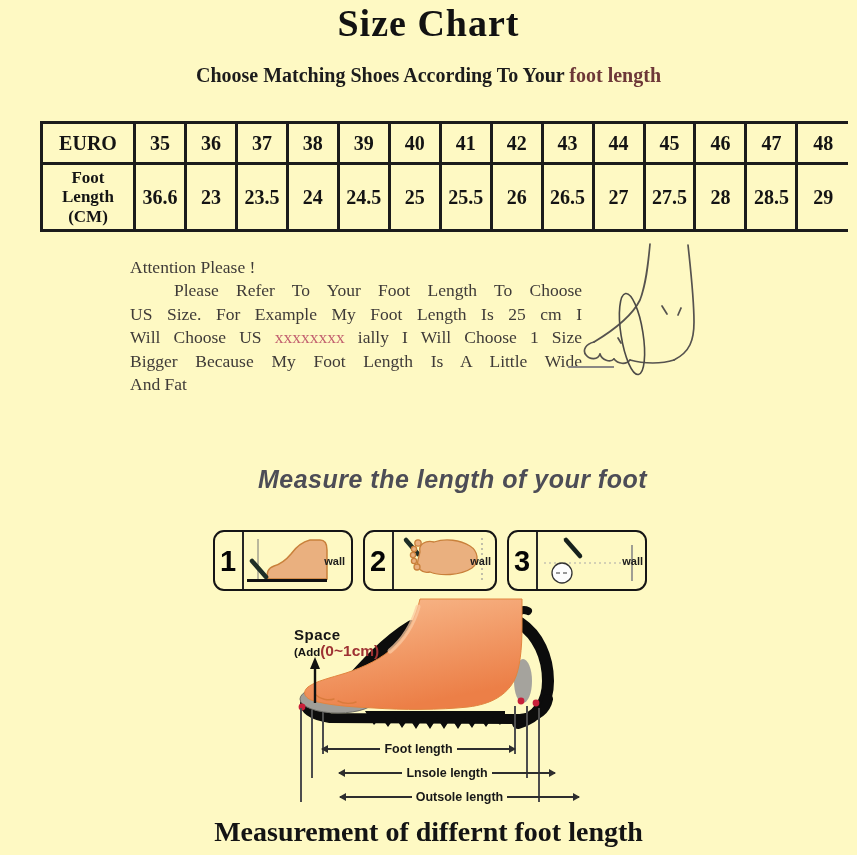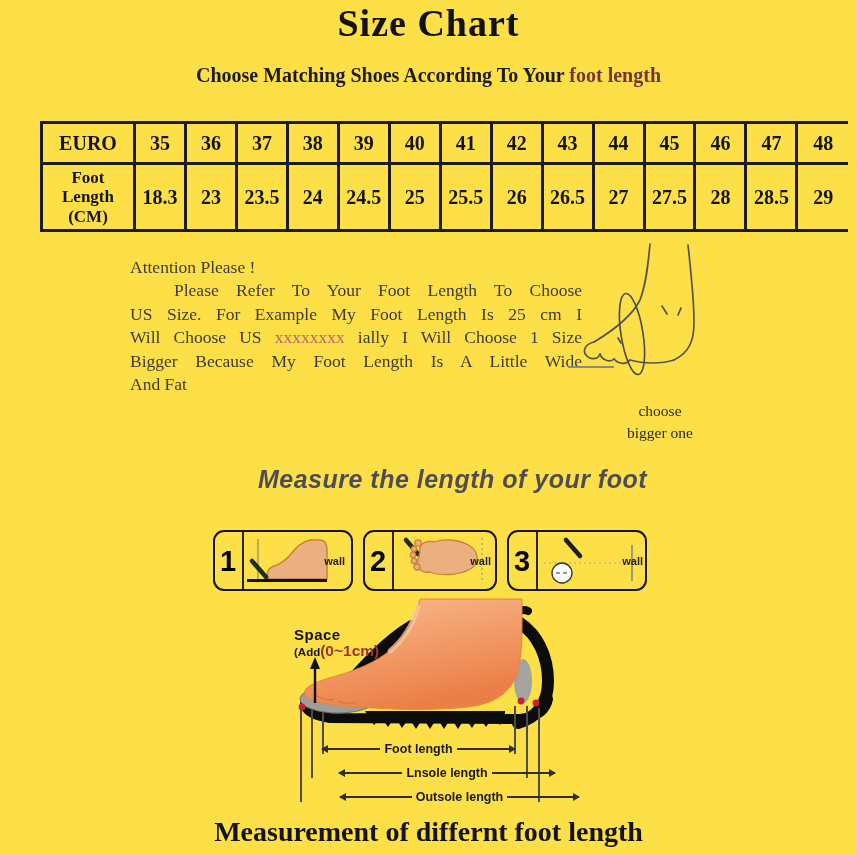--- a/index.html
+++ b/index.html
@@ -1,16 +1,16 @@
 <!DOCTYPE html>
 <html><head>
 <meta charset="utf-8">
 <style>
   html,body{margin:0;padding:0;background:#ffffff;}
-  #page{position:relative;width:857px;height:855px;background:#fde047;overflow:hidden;
+  #page{position:relative;width:857px;height:855px;background:#fef9c3;overflow:hidden;
         font-family:"Liberation Serif",serif;color:#161616;}
   .abs{position:absolute;}
 
   
   .title{top:1px;left:0;width:100%;text-align:center;font-size:38px;font-weight:bold;
          letter-spacing:1px;color:#121212;}
   .subtitle{top:64px;left:0;width:100%;text-align:center;font-size:20px;font-weight:bold;color:#1c1c1c;}
   .subtitle .hl{color:#6e3838;}
 
   
@@ -92,21 +92,21 @@
       <td>46</td>
       <td>47</td>
       <td>48</td>
     </tr>
     <tr class="r2">
       <td class="lbl">
         <div>Foot</div>
         <div>Length</div>
         <div>(CM)</div>
       </td>
-      <td>18.3</td>
+      <td>36.6</td>
       <td>23</td>
       <td>23.5</td>
       <td>24</td>
       <td>24.5</td>
       <td>25</td>
       <td>25.5</td>
       <td>26</td>
       <td>26.5</td>
       <td>27</td>
       <td>27.5</td>
@@ -136,24 +136,20 @@
       <path d="M 36,117 C 40,122 48,123 52,118"></path>
       <path d="M 52,118 C 66,122 84,122 96,118"></path>
       <path d="M 110,3 C 113,30 116,58 116,80 C 116,98 112,110 96,118"></path>
       <path d="M 84,64 L 89,72"></path>
       <path d="M 103,66 L 100,73"></path>
       <path d="M 40,96 L 43,101"></path>
     </g>
     <ellipse cx="54" cy="92" rx="11" ry="41" transform="rotate(-9 54 92)" fill="none" stroke="#4c4a47" stroke-width="1.6"></ellipse>
   </svg>
 
-  <div class="abs choose-note">
-    <div>choose</div>
-    <div>bigger one</div>
-  </div>
 
   <div class="abs measure-heading">Measure the length of your foot</div>
 
   <div class="abs panels">
 
     <div class="panel" style="width:136px;">
       <span class="num">1</span>
       <span class="divider"></span>
       <svg width="86" height="55" viewBox="0 0 86 55">
         <line x1="14" y1="6" x2="14" y2="46" stroke="#777" stroke-width="1"></line>

